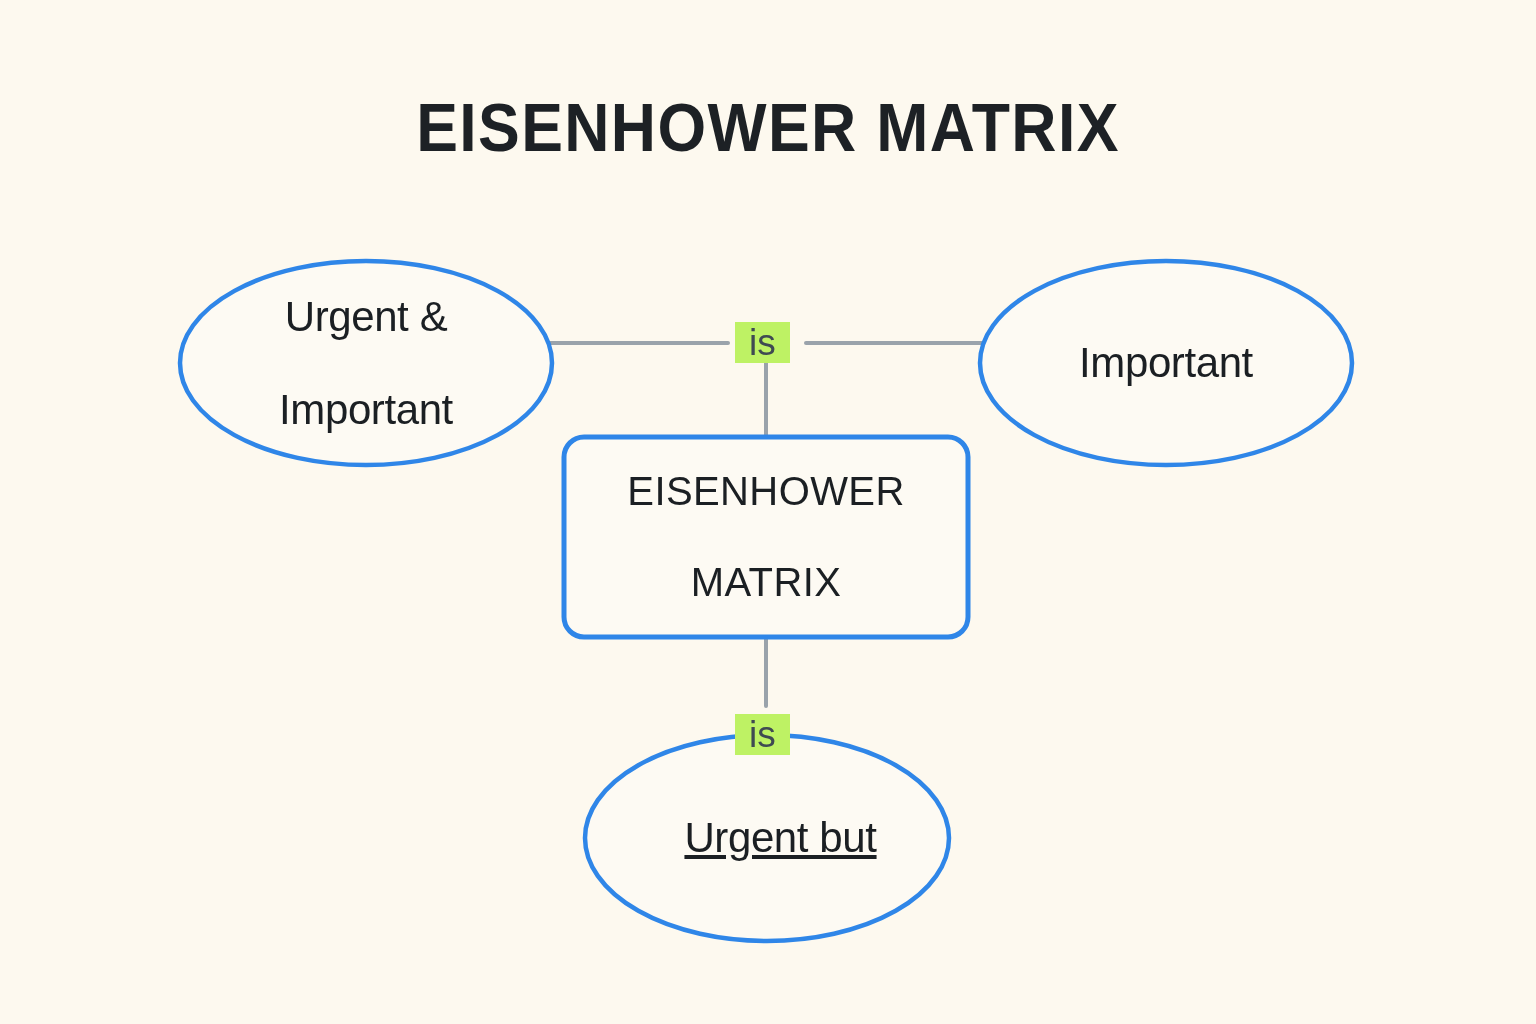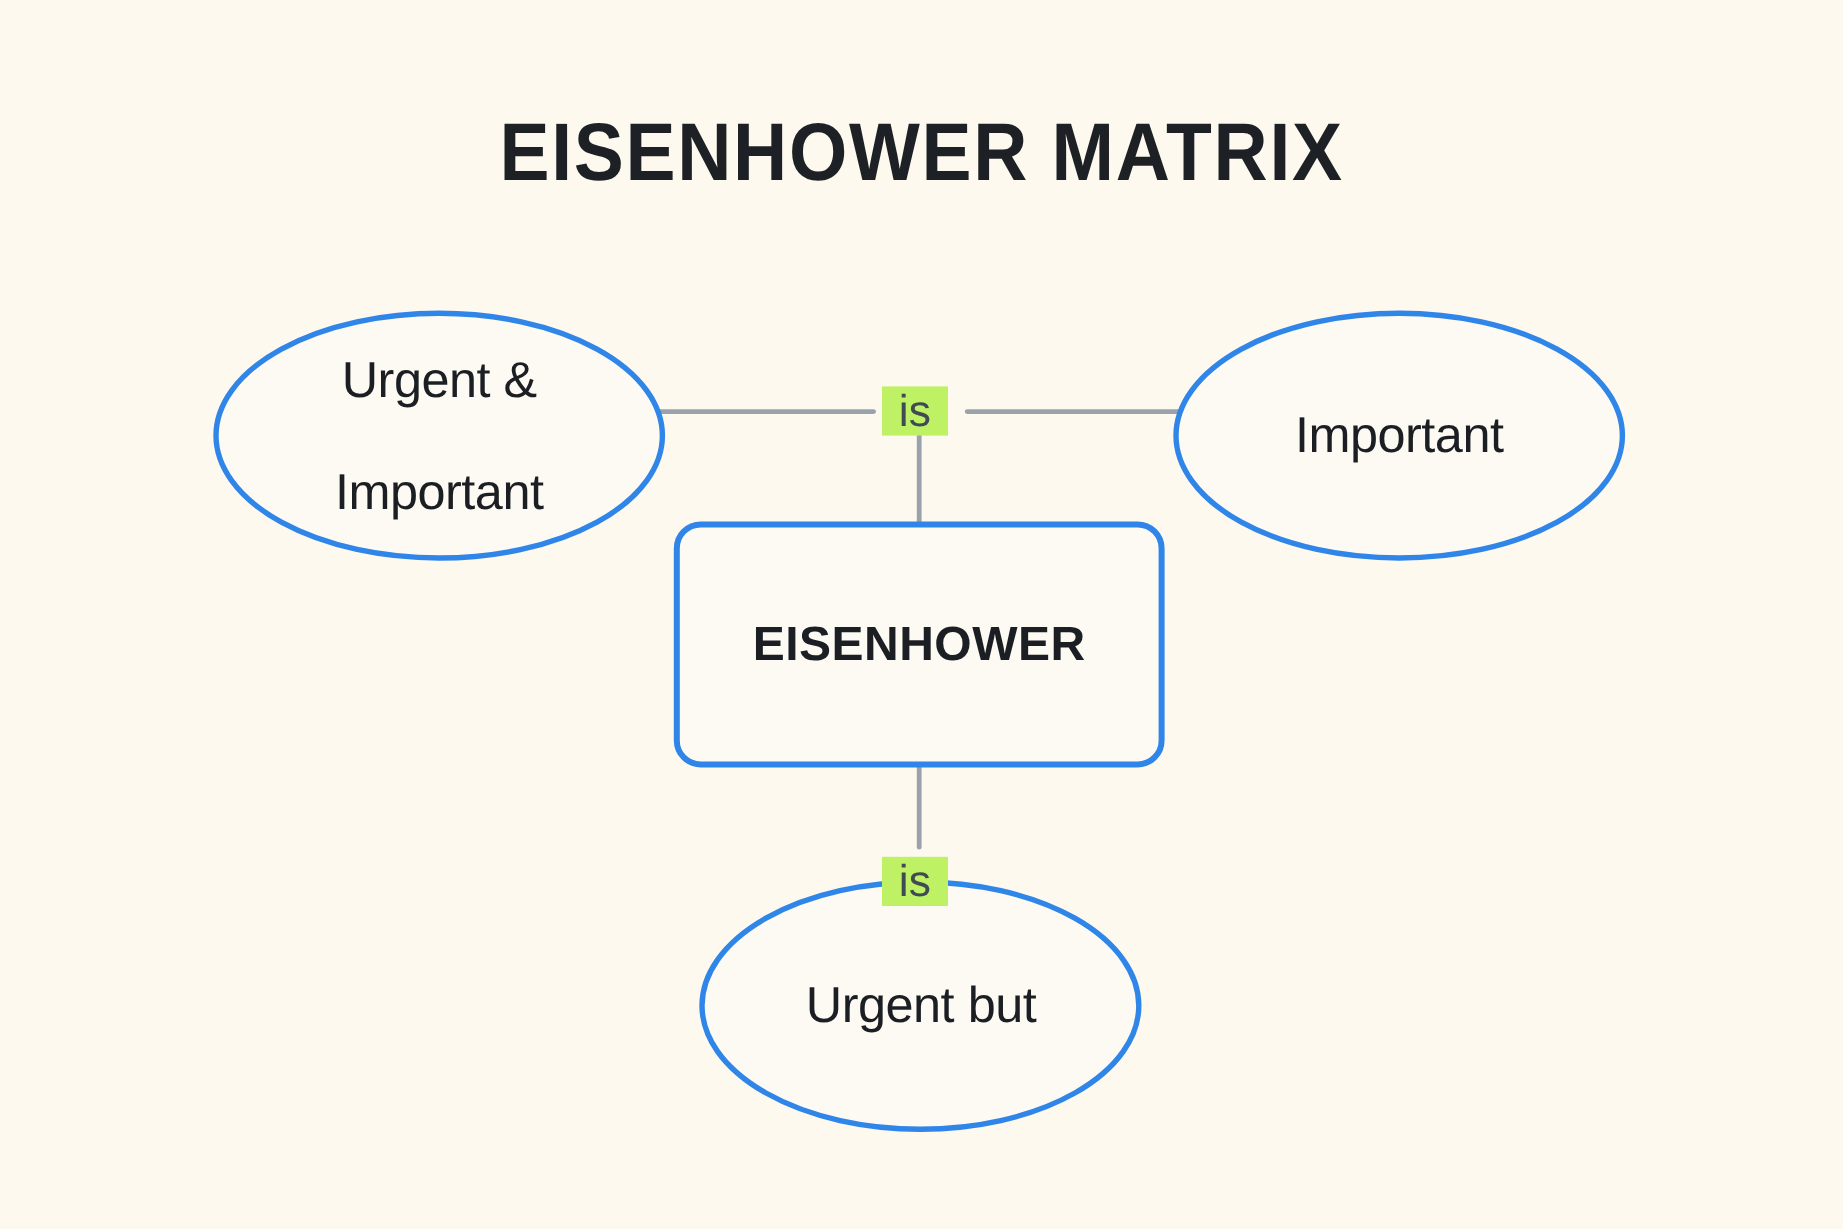--- a/index.html
+++ b/index.html
@@ -71,30 +71,30 @@
     white-space: nowrap;
   }
 
   .ellipse-label {
     font-size: 42px;
     letter-spacing: -0.4px;
   }
 
   #label-left    { left: 179px; top: 261px; width: 374px; height: 204px; }
   #label-right   { left: 980px; top: 261px; width: 372px; height: 204px; }
-  #label-bottom  { left: 585px; top: 735px; width: 365px; height: 205px; }
+  #label-bottom  { left: 598px; top: 735px; width: 365px; height: 205px; text-decoration: underline; }
 
   #label-center {
     left: 564px;
     top: 437px;
     width: 404px;
     height: 200px;
     font-size: 40px;
     letter-spacing: 0.4px;
-    font-weight: 700;
+    font-weight: 400;
   }
 
   
   .edge-label {
     position: absolute;
     font-family: "Liberation Sans", sans-serif;
     font-size: 37px;
     font-weight: 400;
     color: #3f4a52;
     background: #bef264;
@@ -143,19 +143,20 @@
   <div class="node-label ellipse-label" id="label-right">
     <span class="ln">Important</span>
   </div>
 
   <div class="node-label ellipse-label" id="label-bottom">
     <span class="ln">Urgent but</span>
   </div>
 
   <div class="node-label" id="label-center">
     <span class="ln">EISENHOWER</span>
+    <span class="ln">MATRIX</span>
   </div>
 
   <div class="edge-label" id="edge-label-top">is</div>
 
   <div class="edge-label" id="edge-label-bottom">is</div>
 
 </div>
 
 </body></html>

